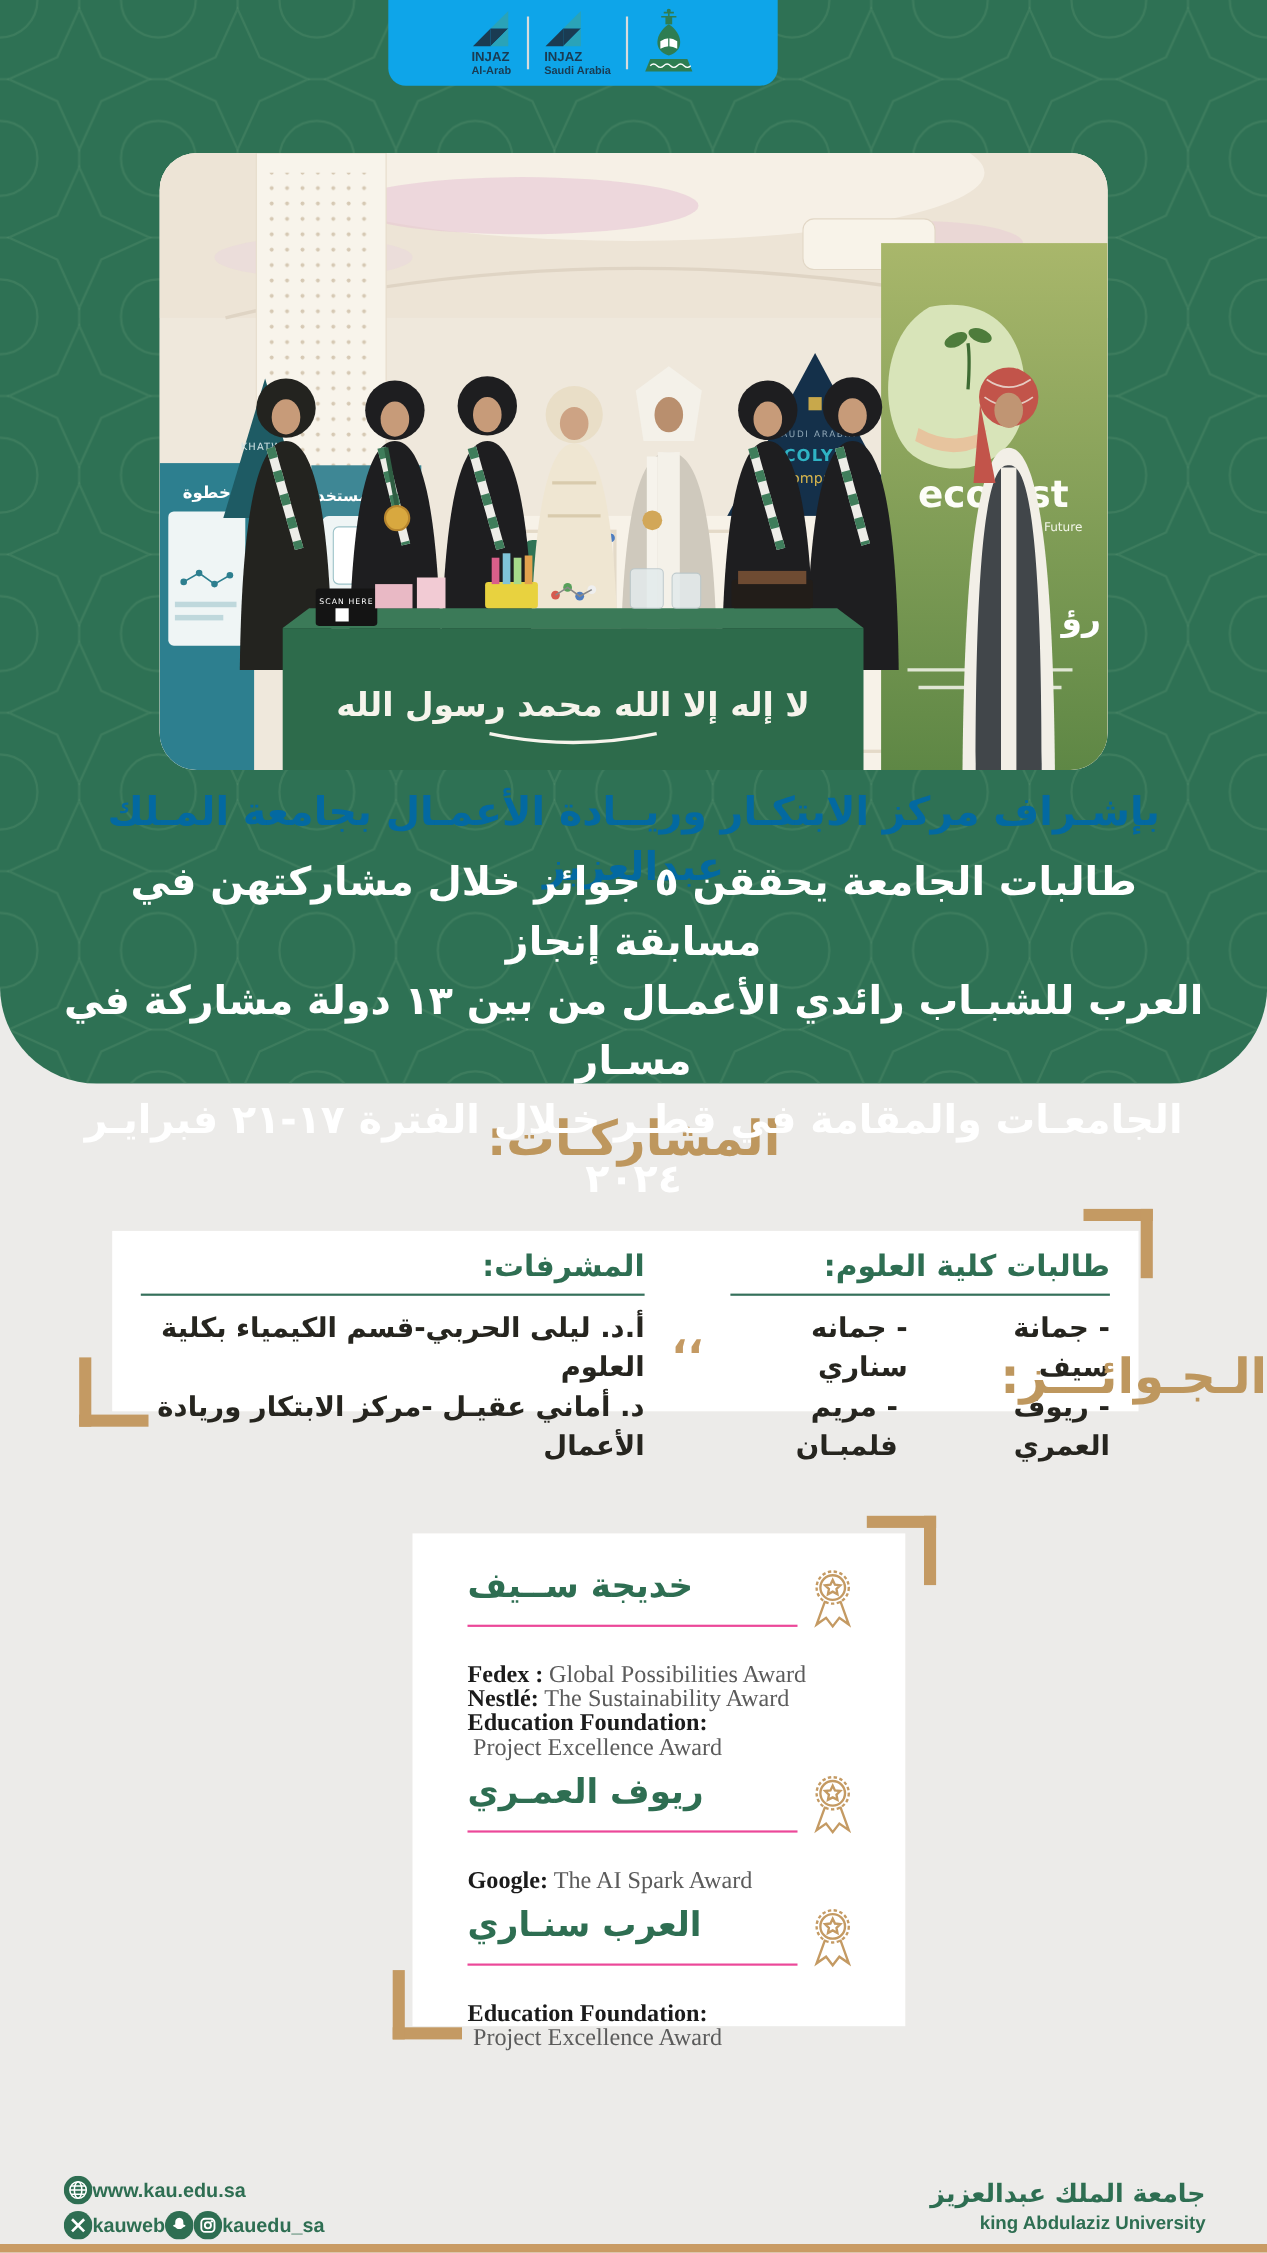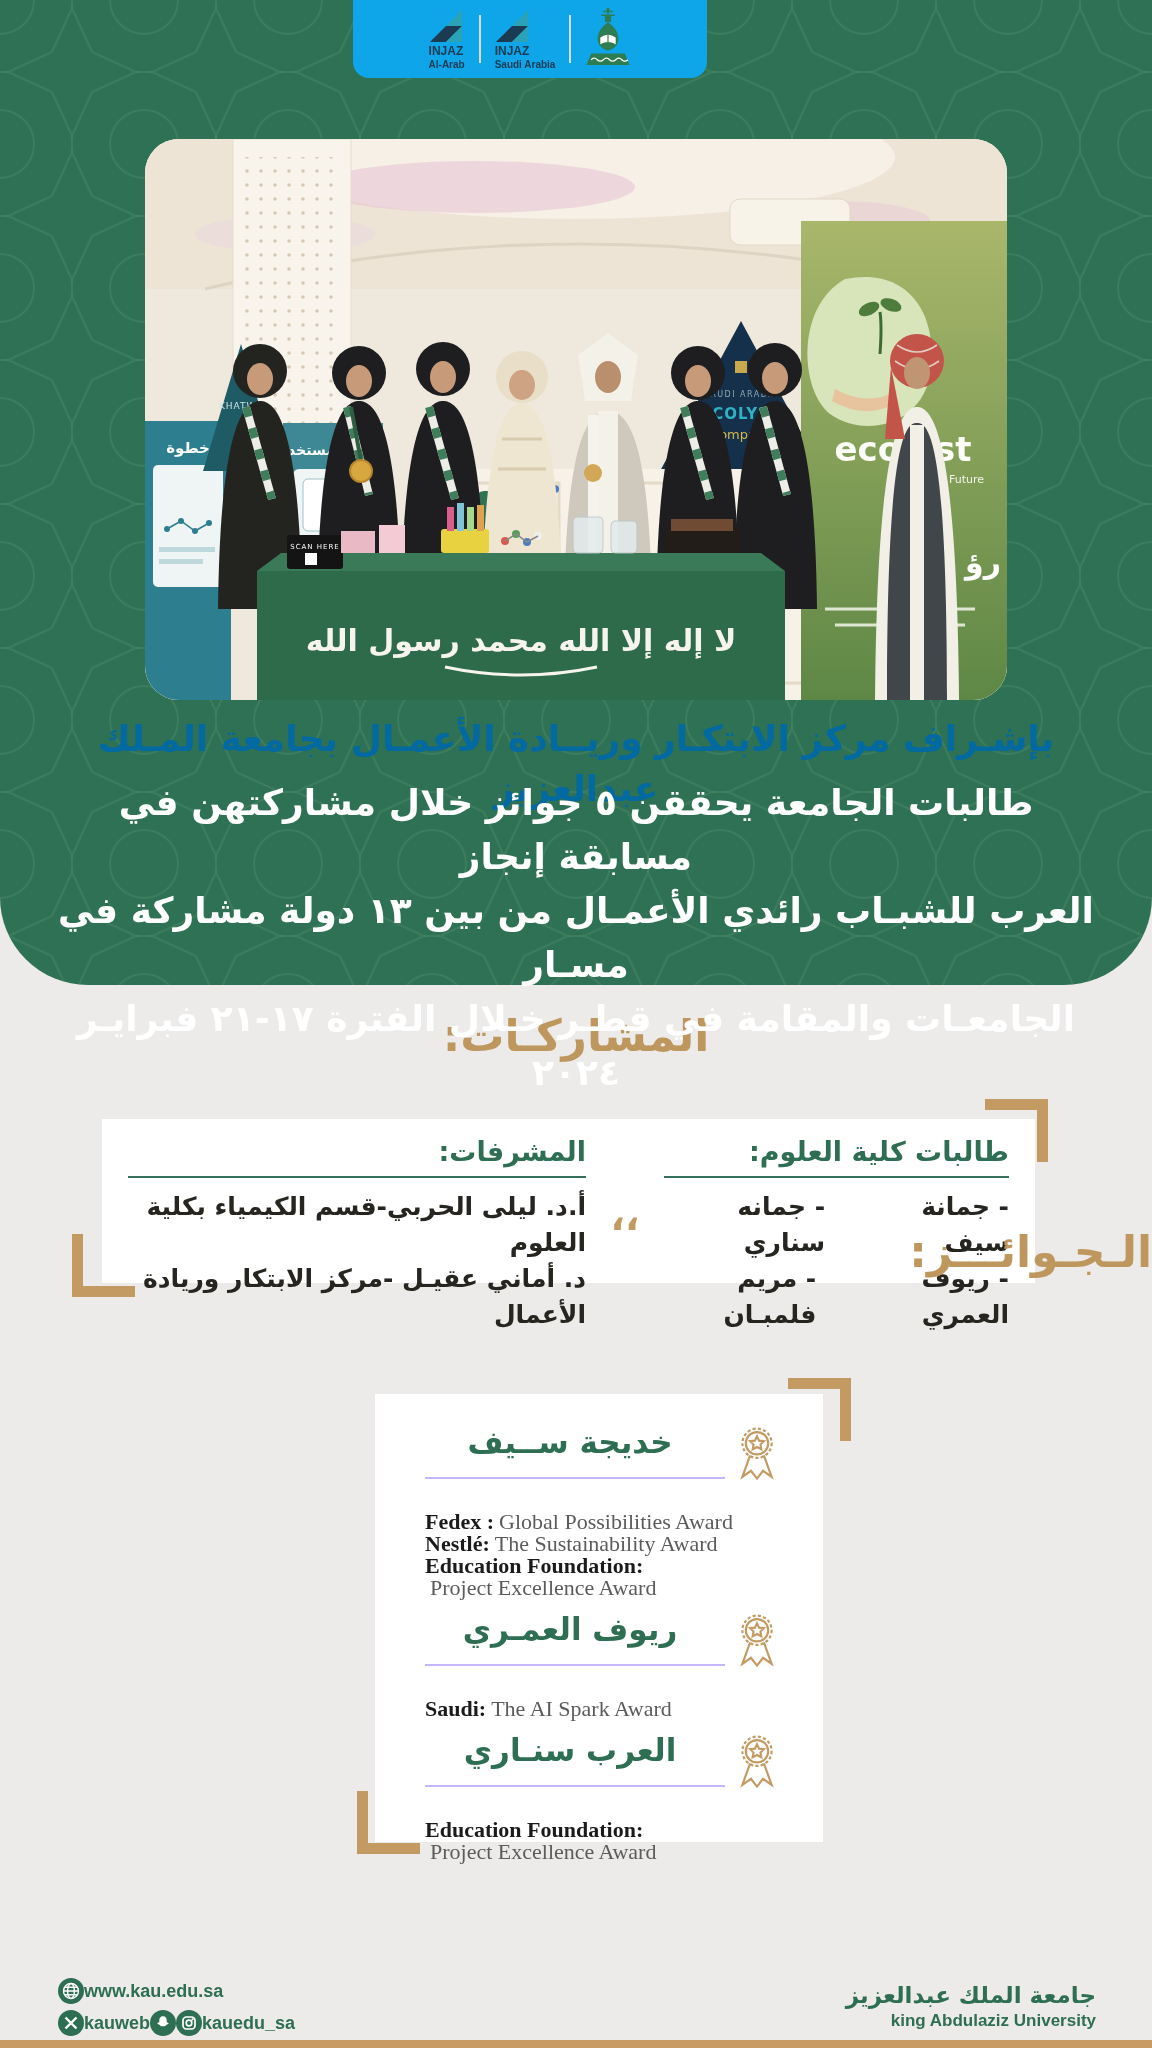--- a/index.html
+++ b/index.html
@@ -52,22 +52,22 @@
   .sup-line{font-weight:bold;font-size:25px;line-height:36px;color:#26251F;text-align:right;}
   .p-quote{flex:none;width:34px;display:flex;align-items:center;justify-content:center;
     color:#C49A63;font-weight:bold;font-size:38px;padding-top:30px;}
 
   
   .a-card{position:absolute;left:375px;top:1394px;width:448px;height:448px;background:#FFFFFF;
     padding:26px 40px 0 50px;box-sizing:border-box;}
   .a-card .c-tr{top:-16px;right:-28px;}
   .a-card .c-bl{bottom:-12px;left:-18px;}
   .award-head{display:flex;align-items:flex-end;}
-  .award-name{flex:1;direction:rtl;text-align:center;font-weight:bold;font-size:31px;line-height:40px;
-    color:#2E6E52;border-bottom:2px solid #c4b5fd;padding:0 10px 15px 0;}
+  .award-name{flex:1;direction:rtl;text-align:left;font-weight:bold;font-size:31px;line-height:40px;
+    color:#2E6E52;border-bottom:2px solid #ec4899;padding:0 10px 15px 0;}
   .award-head svg{flex:none;width:52px;height:62px;margin:0 0 -3px 6px;}
   .award-lines{margin-top:32px;font-family:Liberation Serif, serif;font-size:22px;line-height:22px;}
   .aw-b{font-weight:bold;color:#1B1B1B;margin-right:5px;}
   .aw-t{color:#5B5B5B;}
   .award-sec + .award-sec{margin-top:8px;}
 
   
   .f-left{position:absolute;left:58px;top:1978px;z-index:3;}
   .f-row{display:flex;align-items:center;margin-bottom:6px;
     font:bold 18px/26px "Liberation Sans",sans-serif;color:#2E6E52;}
@@ -399,21 +399,21 @@
         <svg viewBox="0 0 60 72">
           <g fill="none" stroke="#C49A63" stroke-width="2.5">
             <path d="M22,41 L13,66 L23,59 L30,68 L37,59 L47,66 L38,41"></path>
             <circle cx="30" cy="27" r="17" stroke-dasharray="3.6 2.6"></circle>
             <circle cx="30" cy="27" r="13"></circle>
             <path d="M30,19 l2.4,5 5.6,0.6 -4,3.9 1,5.5 -5,-2.7 -5,2.7 1,-5.5 -4,-3.9 5.6,-0.6 z"></path>
           </g>
         </svg>
       </div>
       <div class="award-lines">
-        <div><span class="aw-b">Saudi:</span><span class="aw-t">The AI Spark Award</span></div>
+        <div><span class="aw-b">Google:</span><span class="aw-t">The AI Spark Award</span></div>
       </div>
     </div>
 
     <div class="award-sec">
       <div class="award-head">
         <div class="award-name">العرب سنـاري</div>
         <svg viewBox="0 0 60 72">
           <g fill="none" stroke="#C49A63" stroke-width="2.5">
             <path d="M22,41 L13,66 L23,59 L30,68 L37,59 L47,66 L38,41"></path>
             <circle cx="30" cy="27" r="17" stroke-dasharray="3.6 2.6"></circle>

